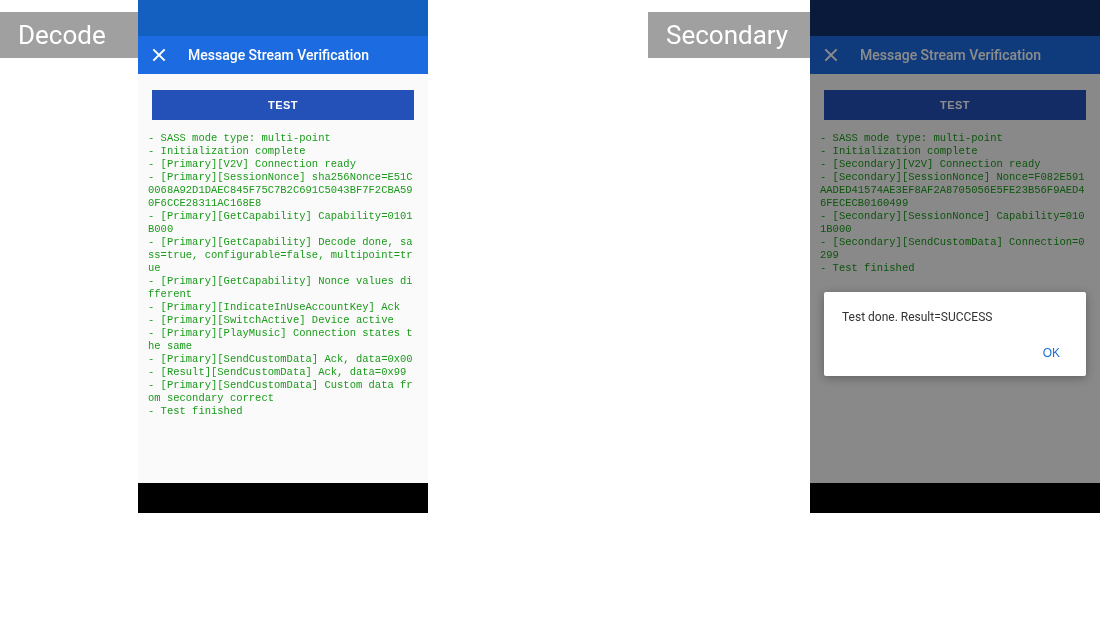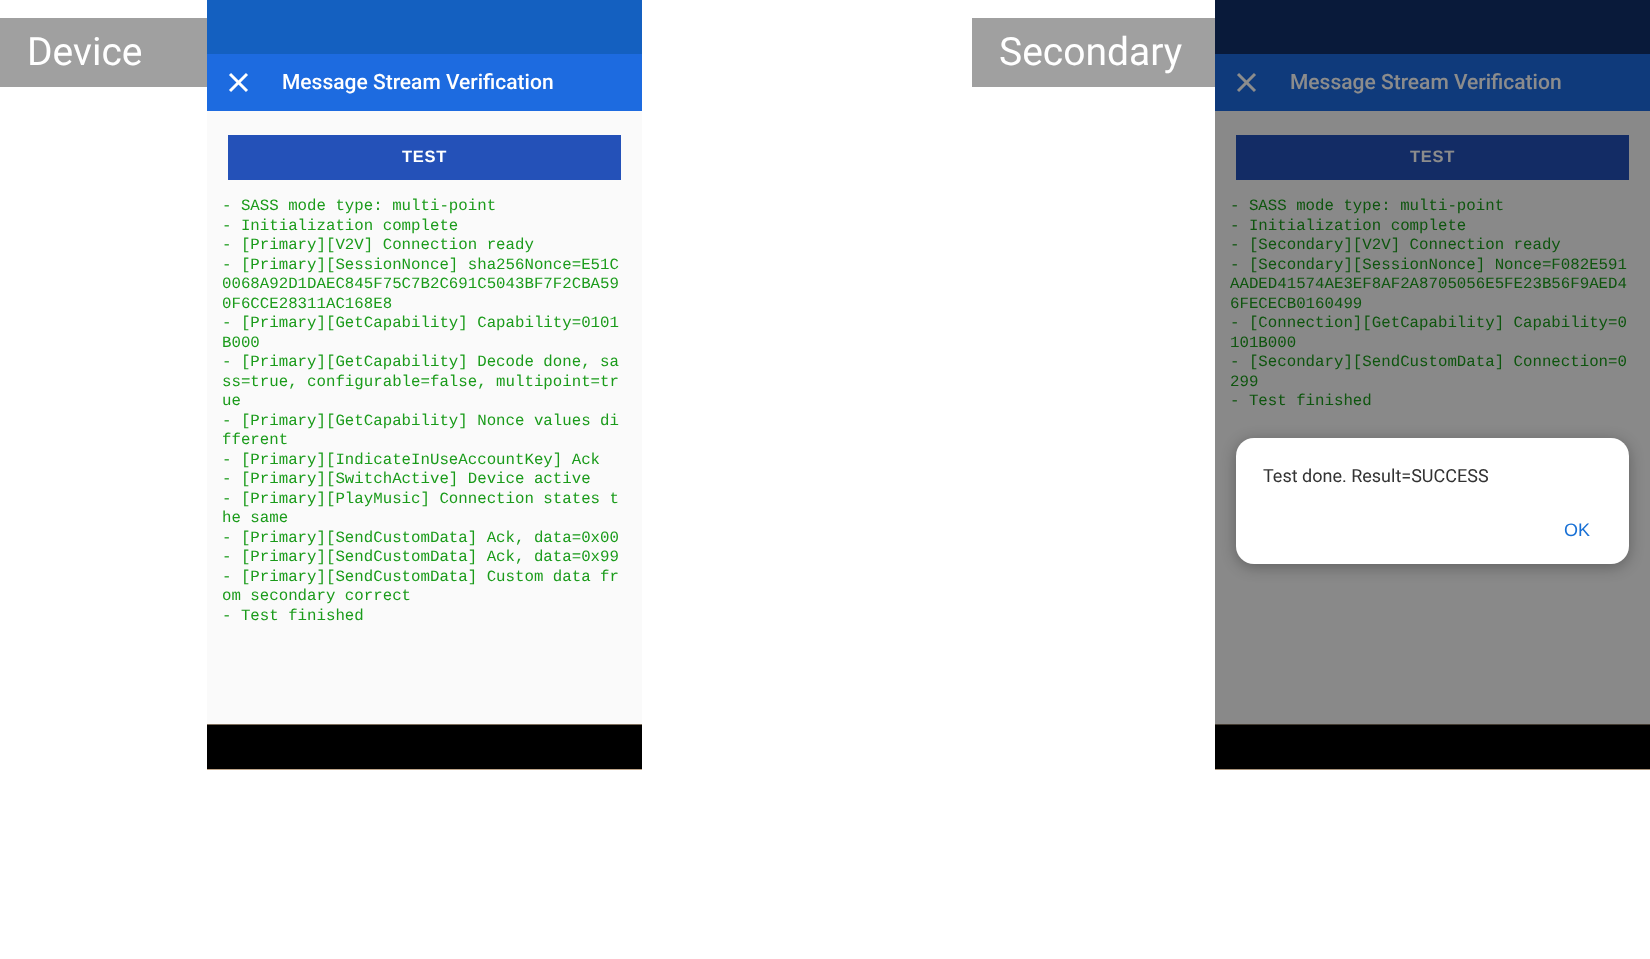--- a/index.html
+++ b/index.html
@@ -105,21 +105,21 @@
       position: absolute;
       top: 0; left: 0; right: 0; bottom: 0;
       background: rgba(0,0,0,0.45);
     }
     .dialog {
       position: absolute;
       left: 14px;
       right: 14px;
       top: 292px;
       background: #ffffff;
-      border-radius: 12px;
+      border-radius: 2px;
       padding: 18px 18px 10px 18px;
       box-shadow: 0 2px 10px rgba(0,0,0,0.3);
     }
     .dialog-text {
       font-size: 12px;
       color: #333;
       margin-bottom: 16px;
     }
     .dialog-actions {
       text-align: right;
@@ -137,21 +137,21 @@
     .phone-secondary .status-bar,
     .phone-secondary .app-bar,
     .phone-secondary .test-button,
     .phone-secondary .log {
       
     }
   </style>
 </head>
 <body>
 
-<div class="label label-primary">Device</div>
+<div class="label label-primary">Decode</div>
 
 <div class="label label-secondary">Secondary</div>
 
 <div class="phone phone-primary">
   <div class="status-bar"></div>
   <div class="app-bar">
     <div class="close-icon"></div>
     <div class="app-title">Message Stream Verification</div>
   </div>
   <div class="content">
@@ -161,42 +161,42 @@
         <div> - Initialization complete</div>
         <div> - [Primary][V2V] Connection ready</div>
         <div> - [Primary][SessionNonce] sha256Nonce=E51C0068A92D1DAEC845F75C7B2C691C5043BF7F2CBA590F6CCE28311AC168E8</div>
         <div> - [Primary][GetCapability] Capability=0101B000</div>
         <div> - [Primary][GetCapability] Decode done, sass=true, configurable=false, multipoint=true</div>
         <div> - [Primary][GetCapability] Nonce values different</div>
         <div> - [Primary][IndicateInUseAccountKey] Ack</div>
         <div> - [Primary][SwitchActive] Device active</div>
         <div> - [Primary][PlayMusic] Connection states the same</div>
         <div> - [Primary][SendCustomData] Ack, data=0x00</div>
-        <div> - [Primary][SendCustomData] Ack, data=0x99</div>
+        <div> - [Result][SendCustomData] Ack, data=0x99</div>
         <div> - [Primary][SendCustomData] Custom data from secondary correct</div>
         <div> - Test finished</div>
       </div>
   </div>
   <div class="nav-bar"></div>
 </div>
 
 <div class="phone phone-secondary">
   <div class="status-bar"></div>
   <div class="app-bar">
     <div class="close-icon"></div>
     <div class="app-title">Message Stream Verification</div>
   </div>
   <div class="content">
     <button class="test-button">TEST</button>
     <div class="log" id="secondary-log">
         <div> - SASS mode type: multi-point</div>
         <div> - Initialization complete</div>
         <div> - [Secondary][V2V] Connection ready</div>
         <div> - [Secondary][SessionNonce] Nonce=F082E591AADED41574AE3EF8AF2A8705056E5FE23B56F9AED46FECECB0160499</div>
-        <div> - [Connection][GetCapability] Capability=0101B000</div>
+        <div> - [Secondary][SessionNonce] Capability=0101B000</div>
         <div> - [Secondary][SendCustomData] Connection=0299</div>
         <div> - Test finished</div>
       </div>
   </div>
   <div class="nav-bar"></div>
   <div class="overlay"></div>
   <div class="dialog">
     <div class="dialog-text">Test done. Result=SUCCESS</div>
     <div class="dialog-actions">
       <button class="ok-button">OK</button>

